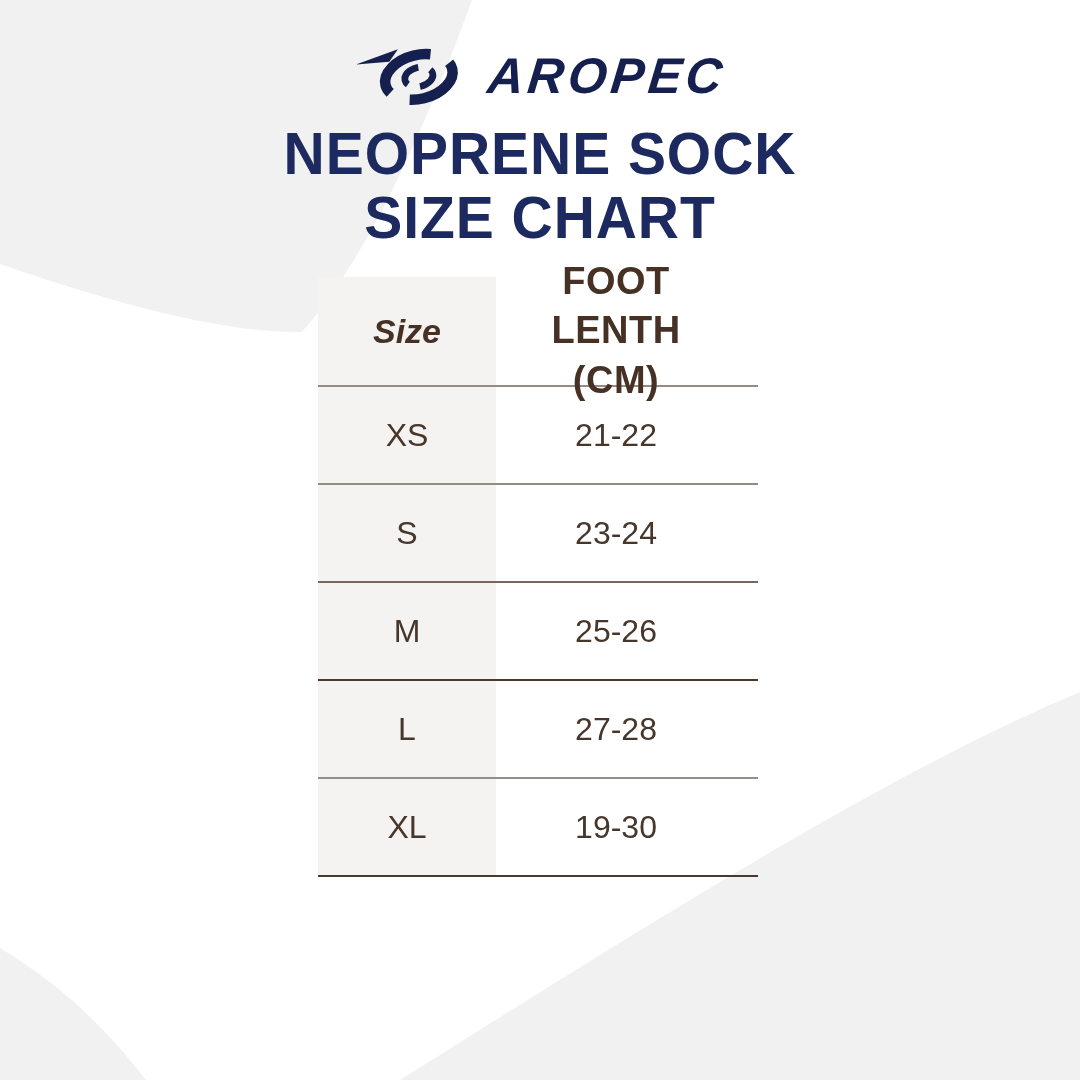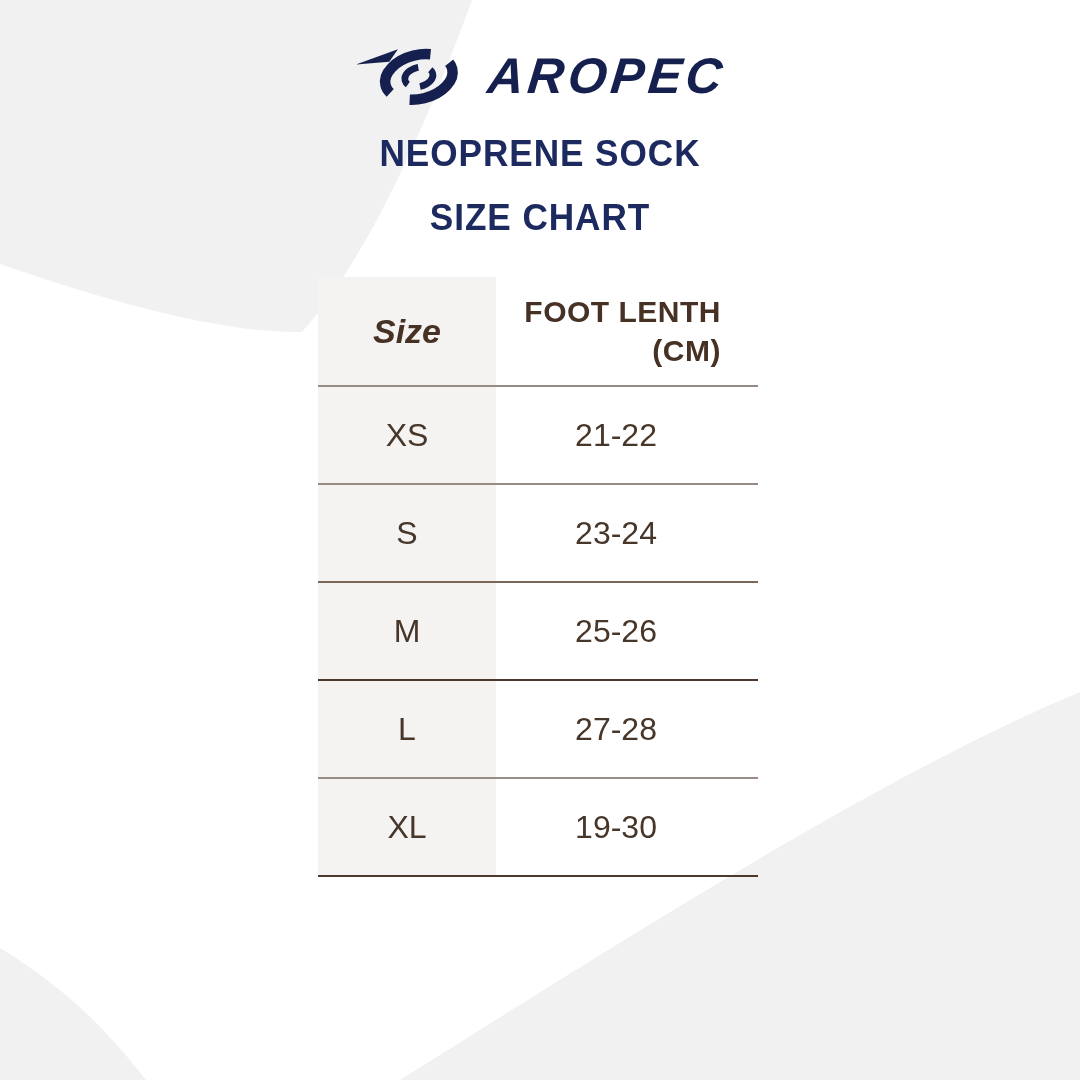--- a/index.html
+++ b/index.html
@@ -19,36 +19,36 @@
   .logo-icon{width:124px;height:68px;flex:0 0 auto;}
   .logo-text{
     color:#15204e;font-size:50px;font-weight:700;font-style:italic;
     letter-spacing:4px;transform:skewX(-6deg);line-height:1;
   }
 
   
   .title{
     position:absolute;top:122px;left:0;width:1080px;margin:0;
     text-align:center;color:#1d2a60;font-weight:700;
-    font-size:37px;line-height:64px;letter-spacing:1px;
+    font-size:60px;line-height:64px;letter-spacing:1px;
   }
   .title span{display:block;transform:scaleX(0.95);}
 
   
   .size-table{position:absolute;left:318px;top:277px;width:440px;}
   .row{display:flex;height:96px;border-bottom:2px solid #6b584c;}
   .row.header{height:108px;}
   .cell{display:flex;align-items:center;justify-content:center;}
   .c1{width:178px;flex:0 0 auto;background:#f4f3f2;}
   .c2{flex:1;padding-right:22px;}
   .cell{color:#47362a;font-size:32px;}
   .hdr-size{font-size:34px;font-weight:700;font-style:italic;color:#463124;}
   .hdr-foot{
-    font-size:30px;font-weight:700;color:#463124;line-height:1.3;
-    text-align:right;max-width:210px;letter-spacing:0.5px;
+    font-size:38px;font-weight:700;color:#463124;line-height:1.3;
+    text-align:center;max-width:210px;letter-spacing:0.5px;
   }
   
   .row.header{border-color:#968a84;}
   .row:nth-of-type(2){border-color:#968a84;}
   .row:nth-of-type(3){border-color:#7a675a;}
   .row:nth-of-type(4){border-color:#4c392c;}
   .row:nth-of-type(5){border-color:#9a8d88;}
   .row:nth-of-type(6){border-color:#4c392c;}
   .row:nth-of-type(7){border-color:#44311f;}
 </style>

